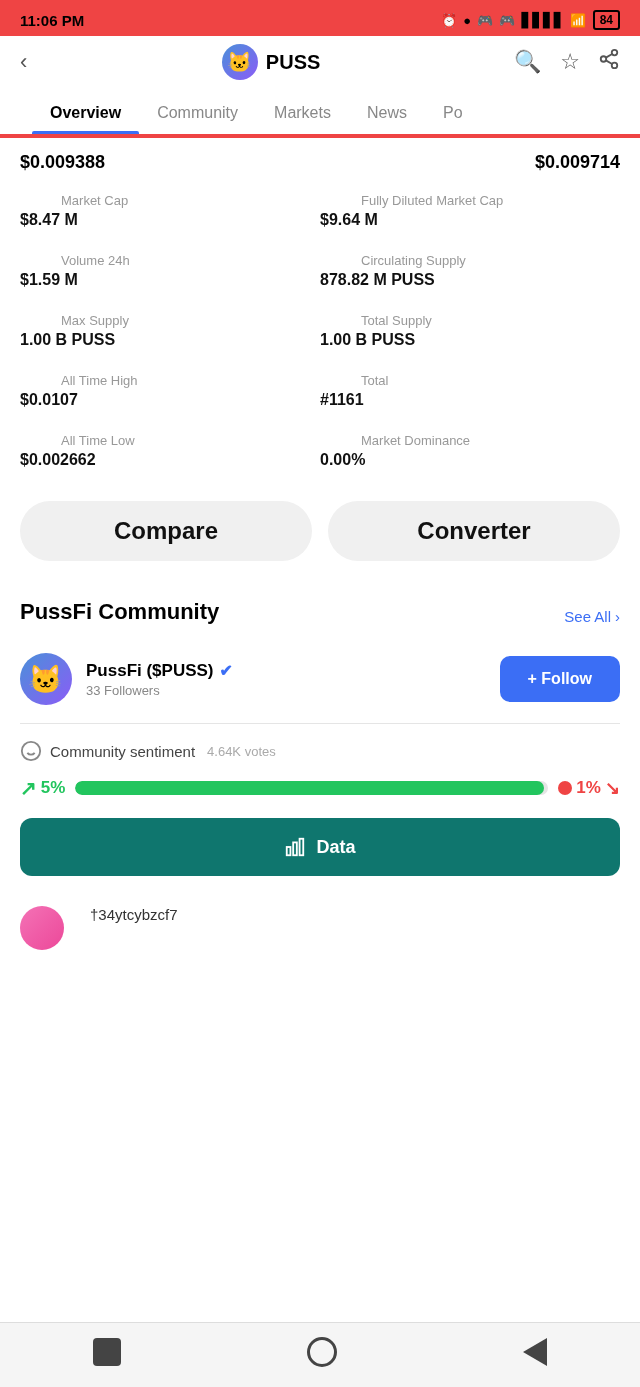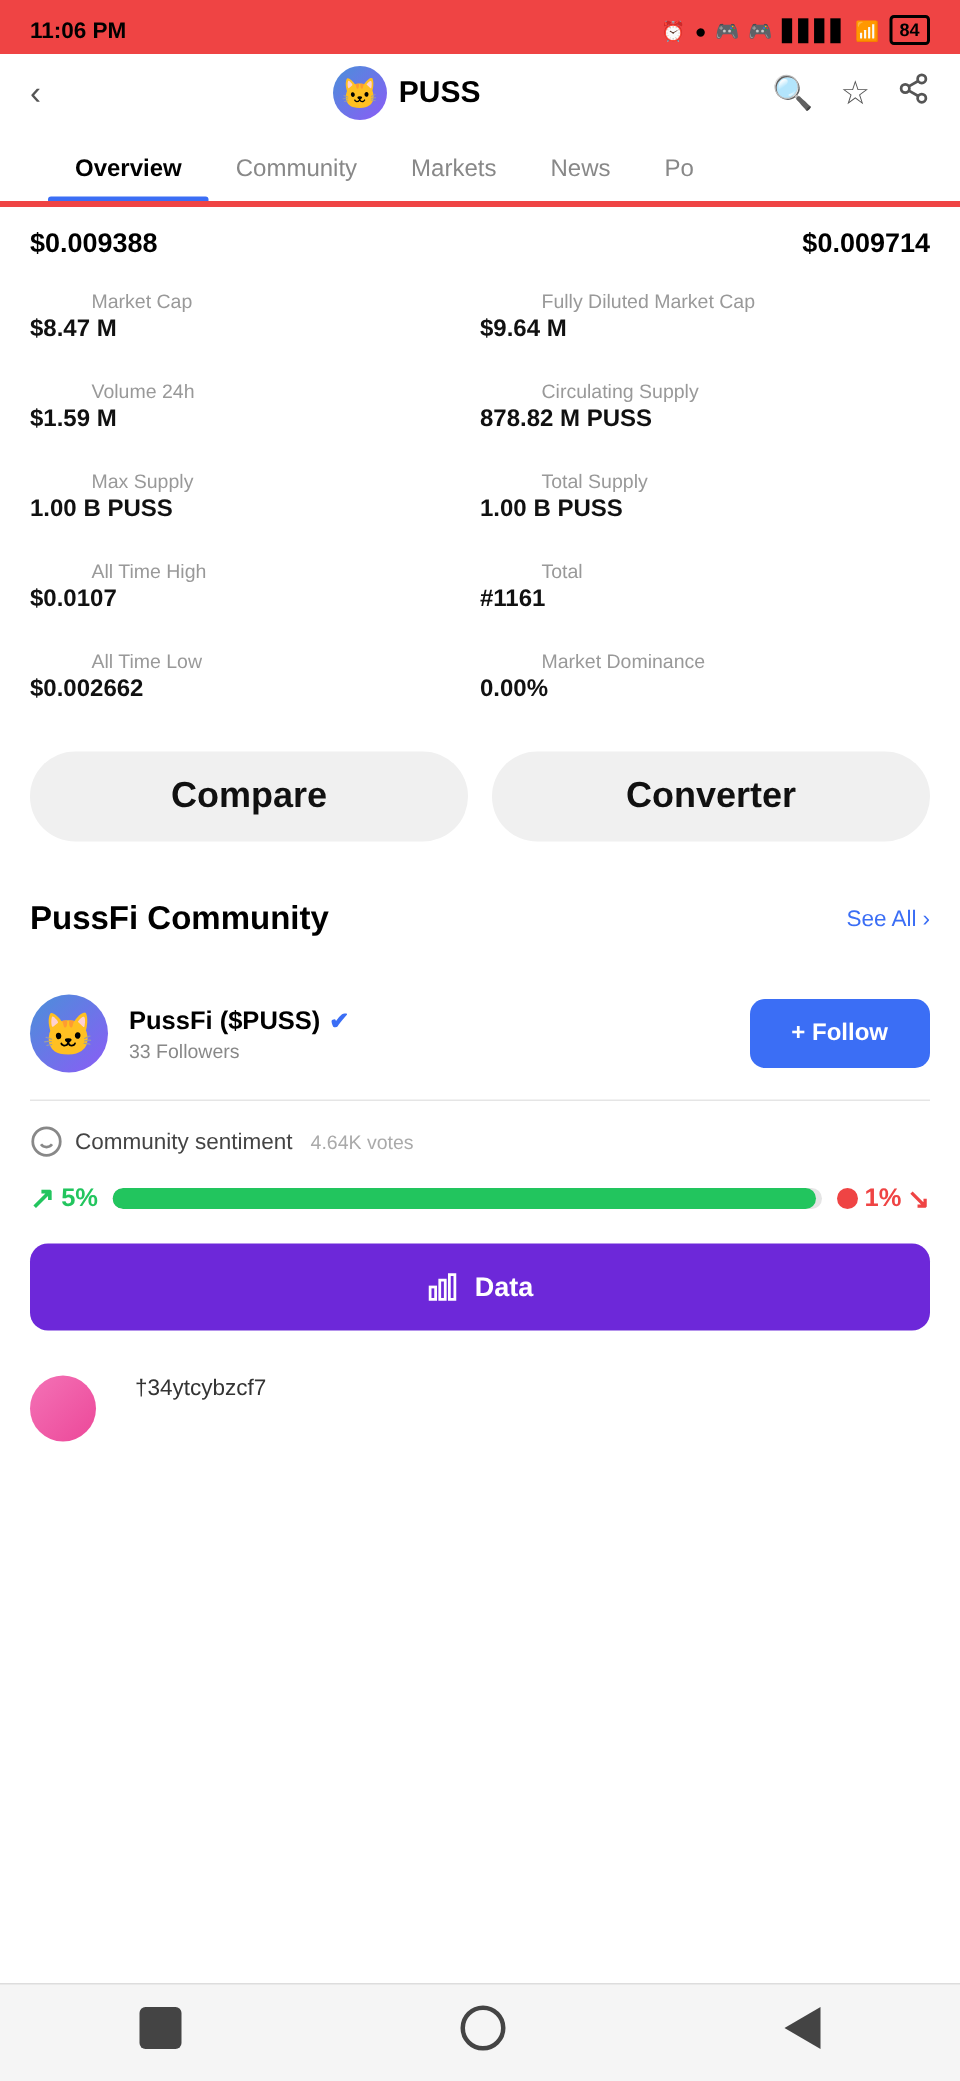--- a/index.html
+++ b/index.html
@@ -167,22 +167,22 @@
       text-align: center;
     }
 
     
     .section {
       padding: 10px 20px 0;
     }
     .section-header {
       display: flex;
       justify-content: space-between;
-      align-items: center;
-      margin-bottom: 28px;
+      align-items: flex-end;
+      margin-bottom: 18px;
     }
     .section-title {
       font-size: 22px;
       font-weight: 800;
       color: #000;
     }
     .see-all {
       font-size: 15px;
       color: #3b6ef5;
       cursor: pointer;
@@ -313,21 +313,21 @@
       width: 14px;
       height: 14px;
       background: #ef4444;
       border-radius: 50%;
       display: inline-block;
     }
 
     
     .data-btn {
       width: 100%;
-      background: #6d28d9;
+      background: #0f766e;
       color: #fff;
       border: none;
       border-radius: 12px;
       padding: 18px;
       font-size: 18px;
       font-weight: 600;
       cursor: pointer;
       display: flex;
       align-items: center;
       justify-content: center;

